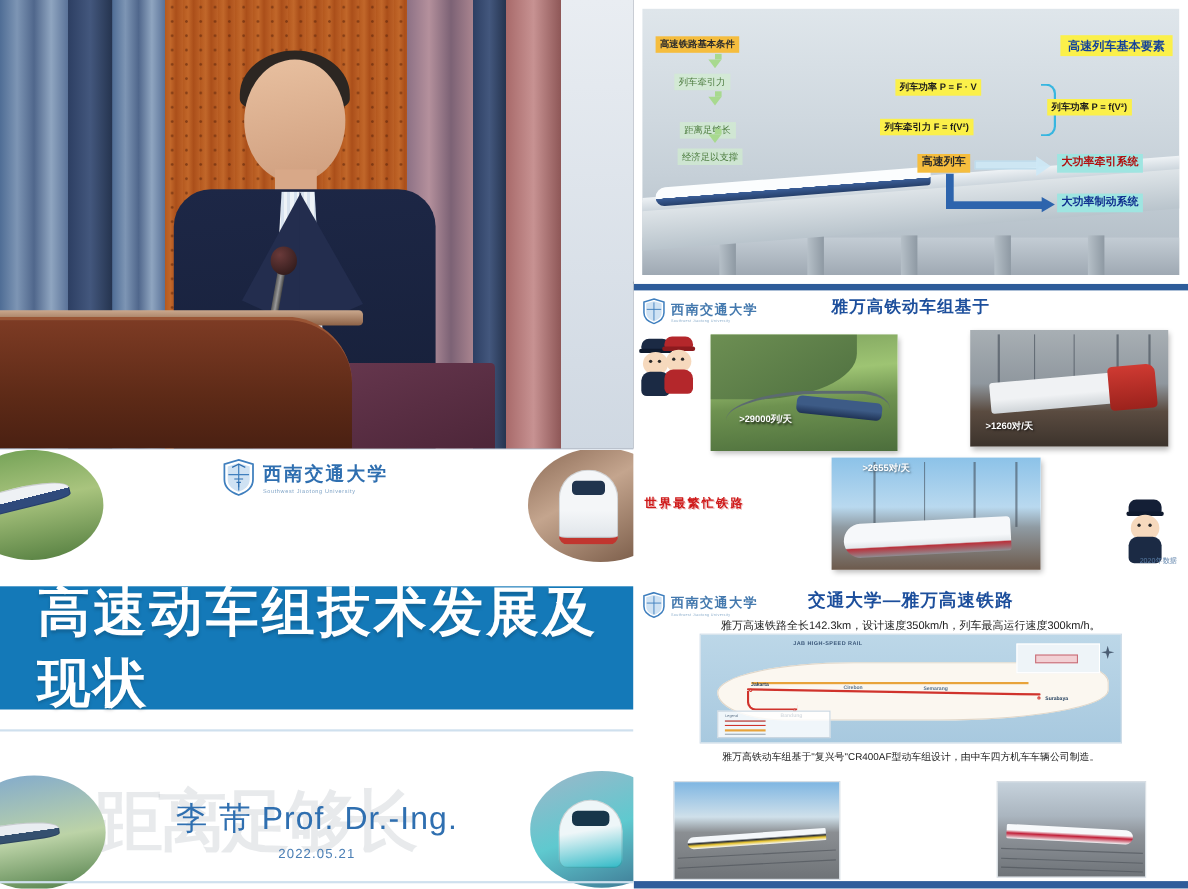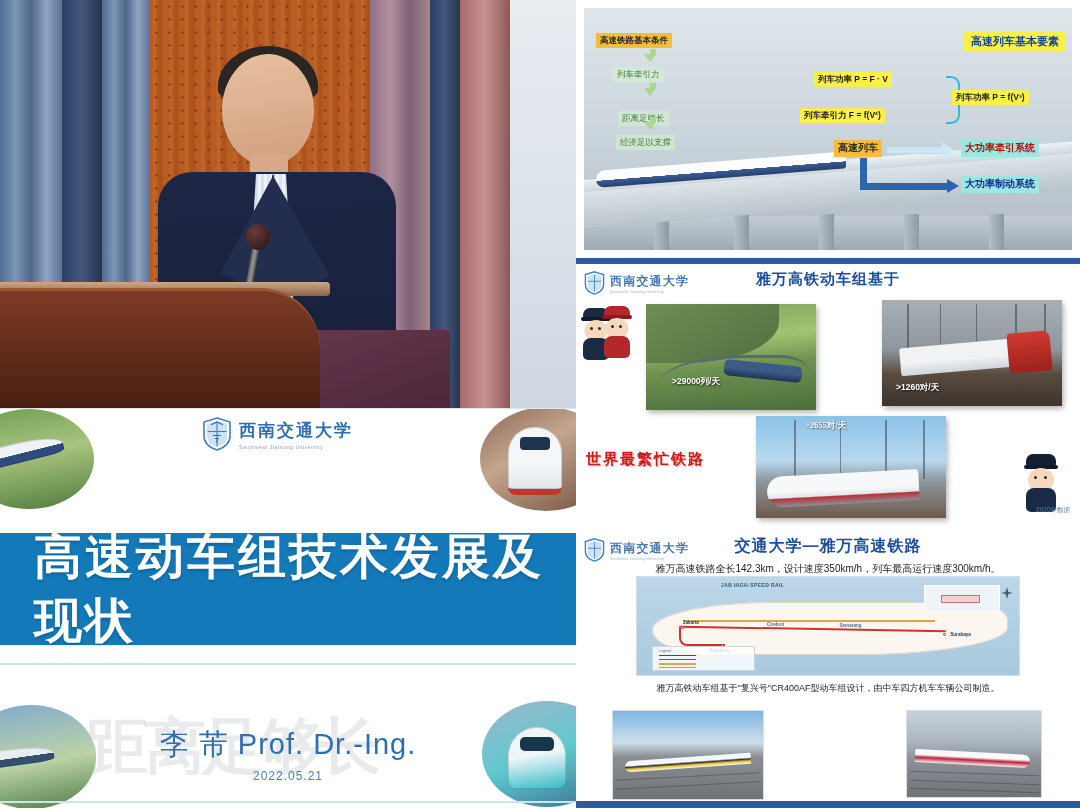--- a/index.html
+++ b/index.html
@@ -184,21 +184,21 @@
       background:linear-gradient(180deg,#cf3a32,#9b221c); border-radius:4px 8px 4px 4px;
       transform:rotate(-5deg); }
   .catenary { position:absolute; top:4%; width:1.5px; height:46%; background:rgba(70,80,90,.65); }
   #s2-ph3 { left:180px; top:158px; width:190px; height:102px;
       background:linear-gradient(180deg,#8cc2e8 0%,#b9d9ef 44%,#8f9ba3 62%,#6d5a4c 100%); }
   #s2-ph3-tr  { position:absolute; left:6%; top:56%; width:80%; height:30%;
       background:linear-gradient(180deg,#f6f8fa 52%,#e3e7ea 70%,#b9323c 74%,#8e8e93);
       border-radius:34px 8px 5px 34px; transform:rotate(-3deg); }
   .s2-cap { position:absolute; color:#fff; font-size:8.5px; font-weight:bold;
       text-shadow:1px 1px 2px rgba(0,0,0,.8); white-space:nowrap; }
-  #s2-red { position:absolute; left:10px; top:192px; font-size:15px; font-weight:bold;
+  #s2-red { position:absolute; left:10px; top:192px; font-size:11px; font-weight:bold;
       color:#cf1a1a; letter-spacing:2px; font-family:"DejaVu Serif","Liberation Serif",serif;
       text-shadow:1px 1px 0 rgba(220,120,120,.5); }
   #s2-note { position:absolute; right:10px; top:248px; font-size:6.5px; color:#5a7fa8; }
   .mascot { position:absolute; }
   .m-hat { position:absolute; left:50%; transform:translateX(-50%); top:0;
       width:26px; height:10px; background:#1b2a44; border-radius:7px 7px 2px 2px; }
   .m-brim{ position:absolute; left:50%; transform:translateX(-50%); top:9px;
       width:30px; height:4px; background:#0f1a2e; border-radius:3px; }
   .m-face{ position:absolute; left:50%; transform:translateX(-50%); top:12px;
       width:23px; height:21px; background:#f6d9bd; border-radius:50%; }
@@ -445,21 +445,21 @@
     </div>
     <div class="s2-cap" style="left:320px; top:124px;">&gt;1260对/天</div>
 
     <div class="photo-card" id="s2-ph3">
       <div class="catenary" style="left:20%; height:58%; background:rgba(60,70,80,.55);"></div>
       <div class="catenary" style="left:44%; height:58%; background:rgba(60,70,80,.55);"></div>
       <div class="catenary" style="left:68%; height:58%; background:rgba(60,70,80,.55);"></div>
       <div class="catenary" style="left:88%; height:58%; background:rgba(60,70,80,.55);"></div>
       <div id="s2-ph3-tr"></div>
     </div>
-    <div class="s2-cap" style="left:229px; top:162px; text-shadow:1px 1px 2px rgba(0,0,0,.55);font-family:Liberation Serif, serif;">&gt;2655对/天</div>
+    <div class="s2-cap" style="left:208px; top:162px; text-shadow:1px 1px 2px rgba(0,0,0,.55);">&gt;2655对/天</div>
 
     <div id="s2-red">世界最繁忙铁路</div>
 
     <div class="mascot" style="right:22px; top:196px; width:34px; height:56px;">
       <div style="position:absolute;left:2px;top:0;width:30px;height:56px;">
         <div class="m-hat" style="width:30px;height:12px;background:#141f36;"></div>
         <div class="m-brim" style="width:34px;top:11px;"></div>
         <div class="m-face" style="width:26px;height:24px;top:14px;"></div>
         <div class="m-eye" style="left:8px;top:22px;"></div>
         <div class="m-eye" style="left:18px;top:22px;"></div>

